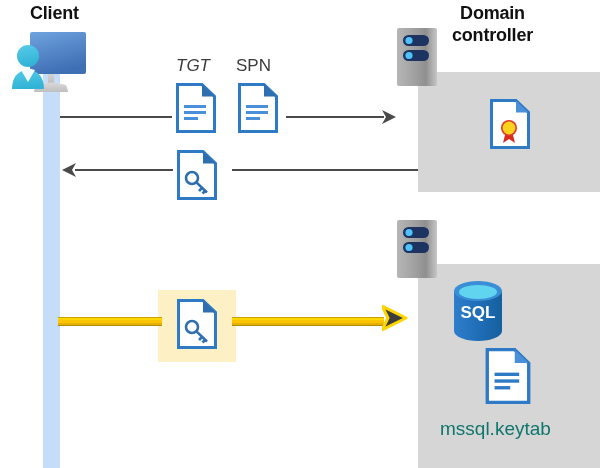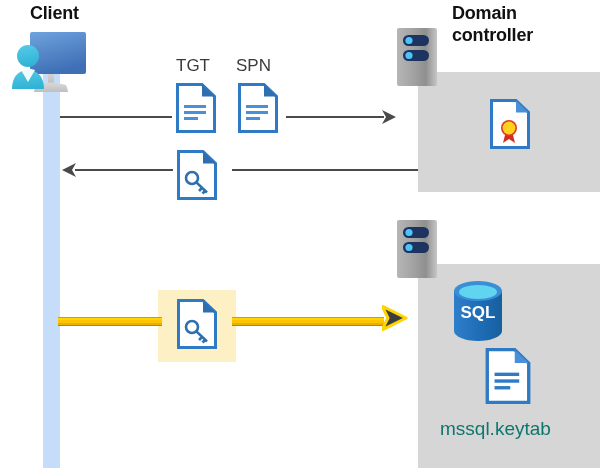--- a/index.html
+++ b/index.html
@@ -70,23 +70,23 @@
   .doc{width:40px;height:50px;}
   #doc-tgt{left:176px;top:83px;}
   #doc-spn{left:238px;top:83px;}
   #doc-ticket{left:177px;top:150px;}
   #doc-key-hl{left:177px;top:299px;}
   #doc-cert{left:490px;top:99px;}
   #doc-keytab{left:485px;top:348px;}
 
   
   #client-title{left:30px;top:2px;}
-  #dc-title{left:452px;top:2px;text-align:left;}
+  #dc-title{left:452px;top:2px;text-align:center;}
   #linux-title{left:452px;top:225px;}
-  #tgt-label{left:176px;top:56px;}
+  #tgt-label{left:176px;top:56px;font-style:italic;}
   #spn-label{left:236px;top:56px;}
   #keytab-label{left:440px;top:418px;font-size:19px;color:#0f766e;}
 
   
   #sql-icon{left:450px;top:280px;width:56px;height:62px;}
 </style>
 </head>
 <body>
 
 <div id="stage">

